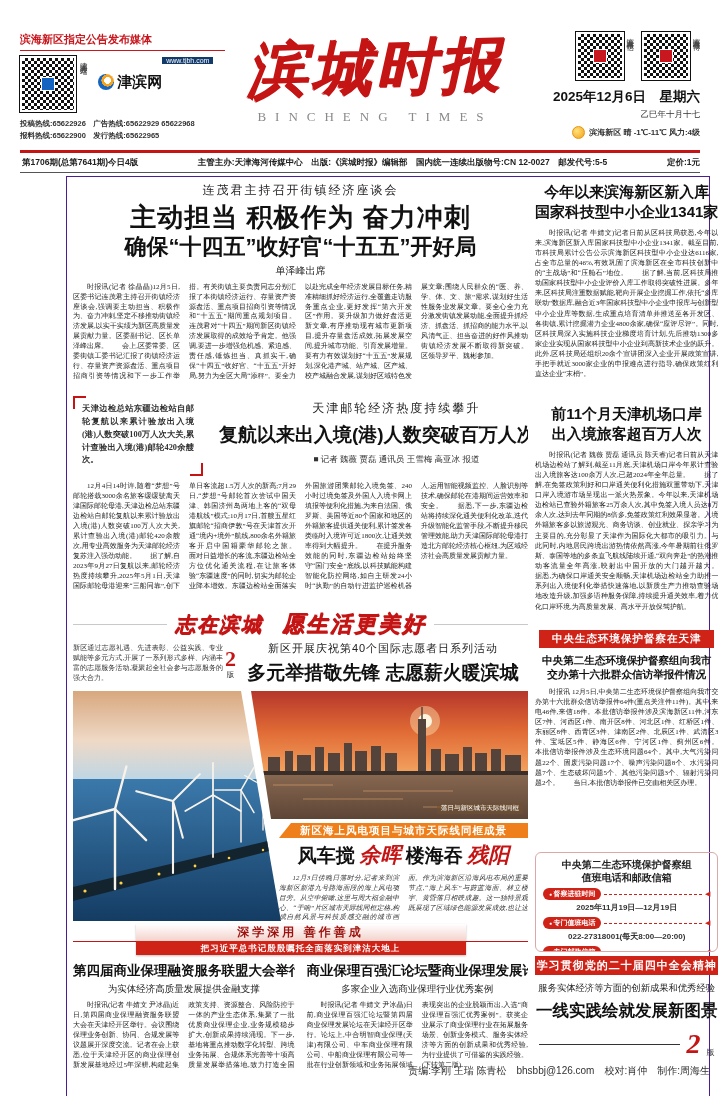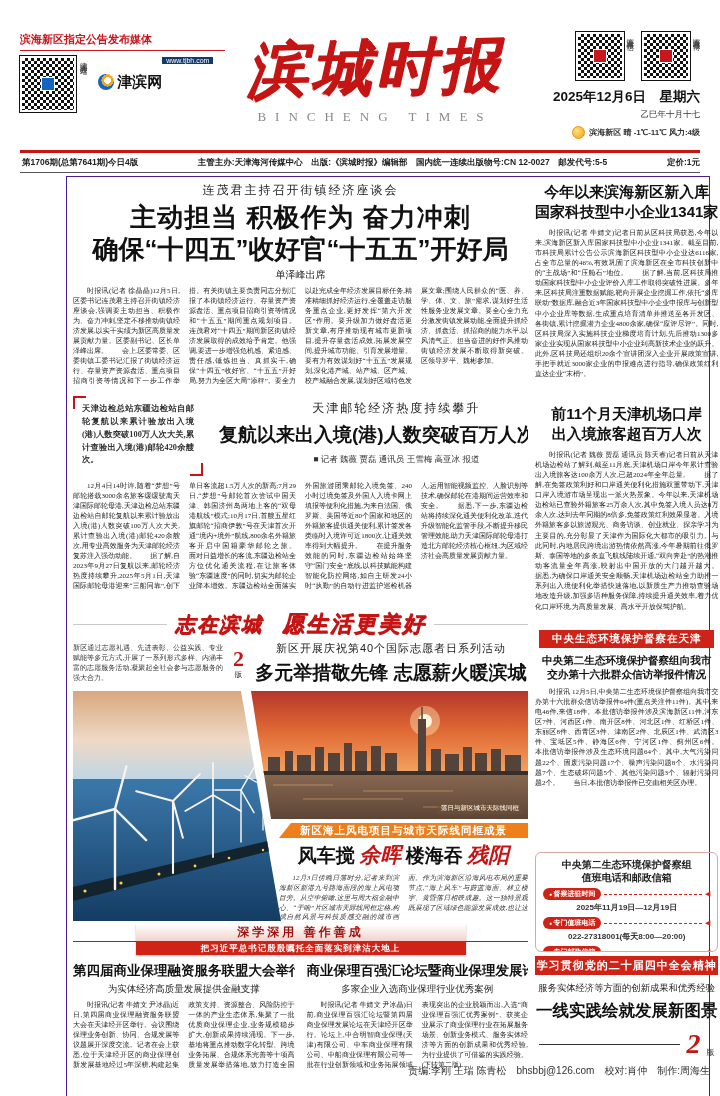--- a/index.html
+++ b/index.html
@@ -45,21 +45,21 @@
   .thin-rule{position:absolute;left:20px;right:20px;top:172px;border-top:1px solid #555;}
   
   .content{position:absolute;left:66px;top:176px;width:644px;height:944px;border:1px solid #4c1d95;
       padding:5px 6px;box-sizing:border-box;display:flex;gap:7px;background:#fff;}
   .col-left{width:455px;flex:none;display:flex;flex-direction:column;}
   .col-right{flex:1;display:flex;flex-direction:column;}
   
   .lead{height:212px;overflow:hidden;}
   .kicker{font-size:12px;color:#222;text-align:center;letter-spacing:2px;}
   .lead-h1{font-size:26px;font-weight:900;text-align:center;line-height:1.18;color:#111;letter-spacing:1px;margin-top:3px;white-space:nowrap;}
-  .lead-h2{font-size:26px;font-weight:900;text-align:center;line-height:1.18;color:#111;margin-top:1px;white-space:nowrap;}
+  .lead-h2{font-size:22px;font-weight:900;text-align:center;line-height:1.18;color:#111;margin-top:1px;white-space:nowrap;}
   .lead-byline{font-size:10px;text-align:center;margin:4px 0 5px;color:#222;}
   .body4{column-count:4;column-gap:9px;font-size:7px;line-height:1.42;text-align:justify;
       color:#1d1d1d;font-family:"Liberation Serif",serif;text-indent:2em;}
   .lead .body4{height:104px;overflow:hidden;}
   
   .cruise{height:212px;overflow:hidden;margin-top:2px;}
   .cruise-head{display:flex;gap:16px;}
   .quote-box{width:112px;flex:none;position:relative;padding:7px 9px 9px;font-family:"Liberation Serif",serif;
       font-size:8.3px;font-weight:bold;line-height:1.55;color:#333;text-align:justify;}
   .qb-tl{position:absolute;left:0;top:0;width:11px;height:11px;border-left:2px solid #c41414;border-top:2px solid #c41414;}
@@ -69,21 +69,21 @@
   .cruise-title{font-size:19px;font-weight:900;color:#111;margin-top:5px;white-space:nowrap;}
   .cruise-byline{font-size:8.5px;color:#333;margin-top:6px;}
   .cruise .body4{height:128px;overflow:hidden;margin-top:6px;}
   
   .zhi{height:28px;display:flex;align-items:center;gap:8px;margin-top:2px;}
   .zhi:before,.zhi:after{content:"";flex:1;border-top:1px solid #c9c9c9;}
   .zhi-text{font-family:"DejaVu Serif",serif;font-style:italic;font-weight:900;color:#c41414;
       font-size:20px;letter-spacing:2px;text-shadow:.5px .5px 0 #c41414;}
   .zhi-text .z2{margin-left:10px;font-size:22px;}
   
-  .volunteer{height:50px;display:flex;align-items:center;gap:10px;overflow:hidden;}
+  .volunteer{height:50px;display:flex;align-items:center;gap:2px;overflow:hidden;}
   .vol-summary{width:150px;flex:none;font-family:"Liberation Serif",serif;font-size:7px;line-height:1.45;
       text-align:justify;color:#333;}
   .page-badge{flex:none;text-align:center;line-height:1;}
   .page-badge .num{font-family:"Liberation Serif",serif;font-weight:900;color:#c41414;font-size:22px;display:block;}
   .page-badge .lbl{font-size:7.5px;color:#333;display:block;margin-top:1px;}
   .vol-head{flex:1;text-align:center;}
   .vol-kicker{font-size:11px;color:#222;letter-spacing:1px;}
   .vol-title{font-size:19px;font-weight:900;color:#111;margin-top:4px;white-space:nowrap;}
   
   .photo-wrap{position:relative;height:230px;margin-top:3px;overflow:hidden;}
@@ -166,20 +166,24 @@
             <div class="qr-center"></div>
           </div>
         <div class="vlabel">津滨海客户端</div>
         <div class="jbw">
           <div class="jbw-row">
             <div class="jbw-globe"></div>
             <div class="jbw-name">津滨网</div>
           </div>
           <div class="jbw-url">www.tjbh.com</div>
         </div>
+      </div>
+      <div class="mh-hotlines">
+        <div>投稿热线:65622926　广告热线:65622929 65622968</div>
+        <div>报料热线:65622900　发行热线:65622965</div>
       </div>
     </div>
     <div class="mh-center">
       <div class="paper-title">滨城时报</div>
       <div class="paper-title-en">BINCHENG TIMES</div>
     </div>
     <div class="mh-right">
       <div class="mh-right-qrs">
         <div class="qr-unit">
           <div class="qr small">

